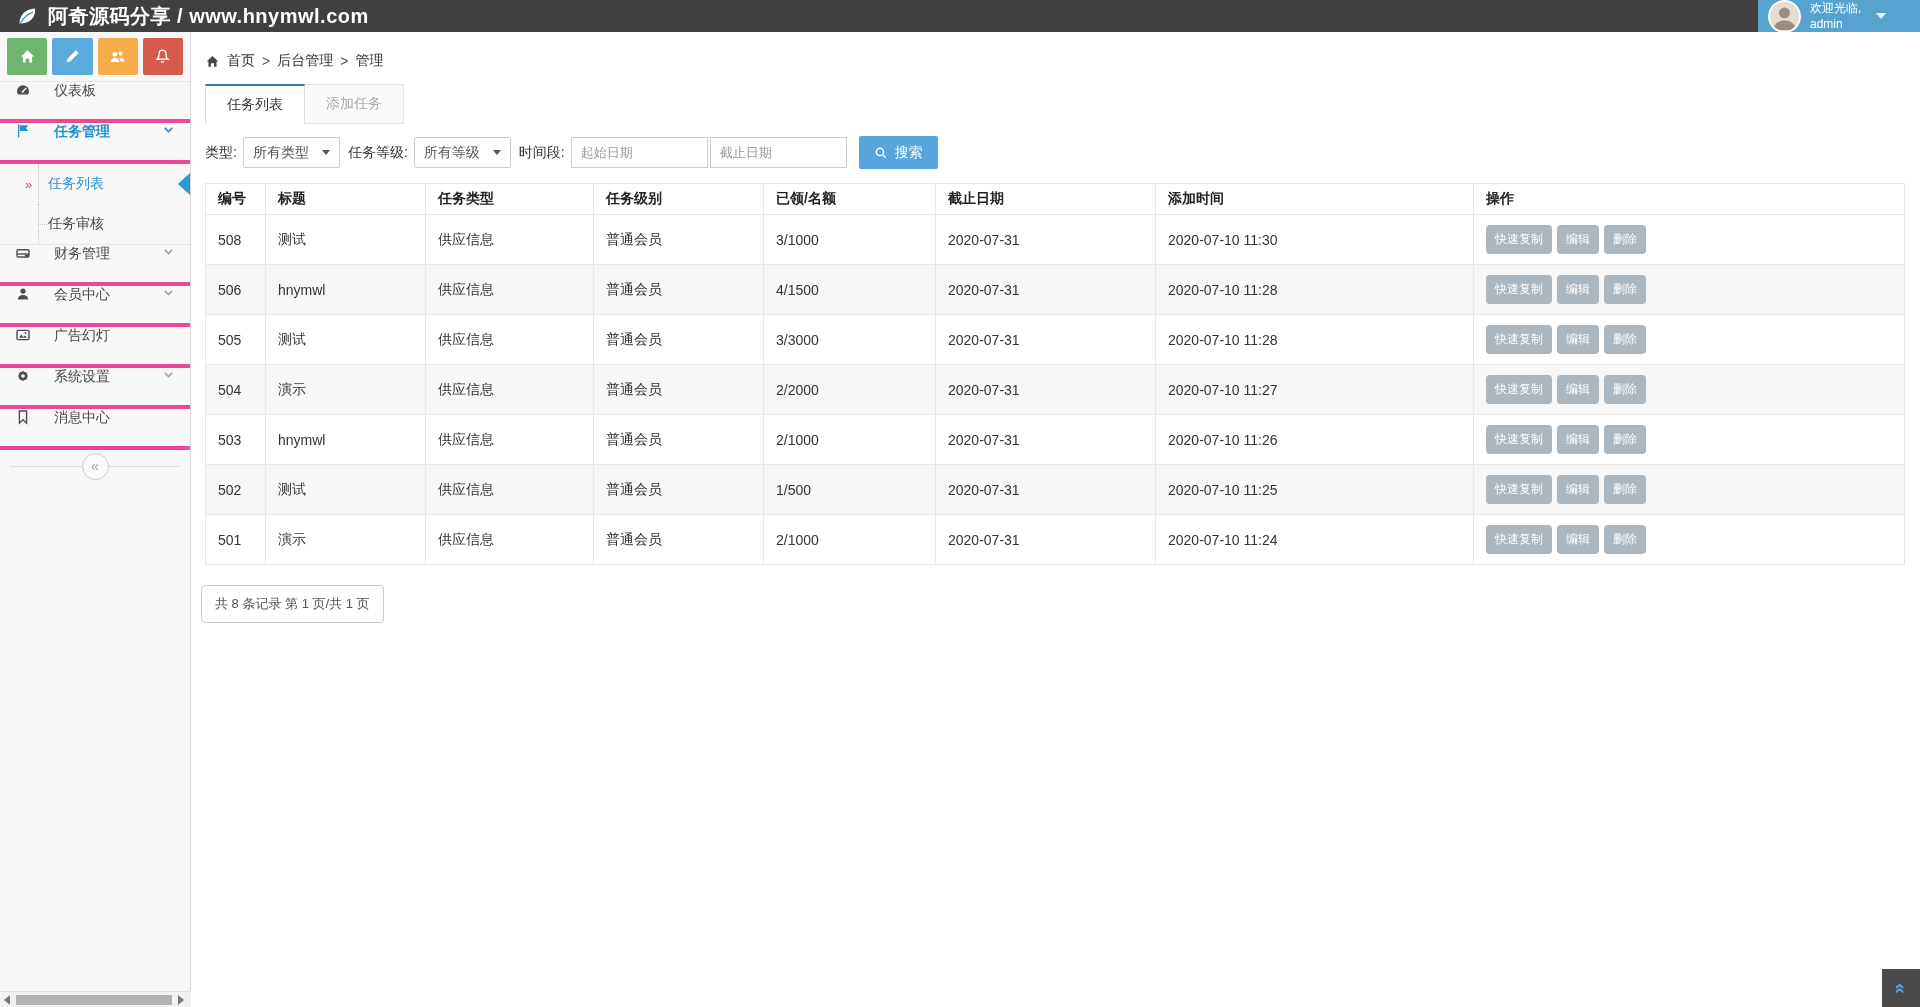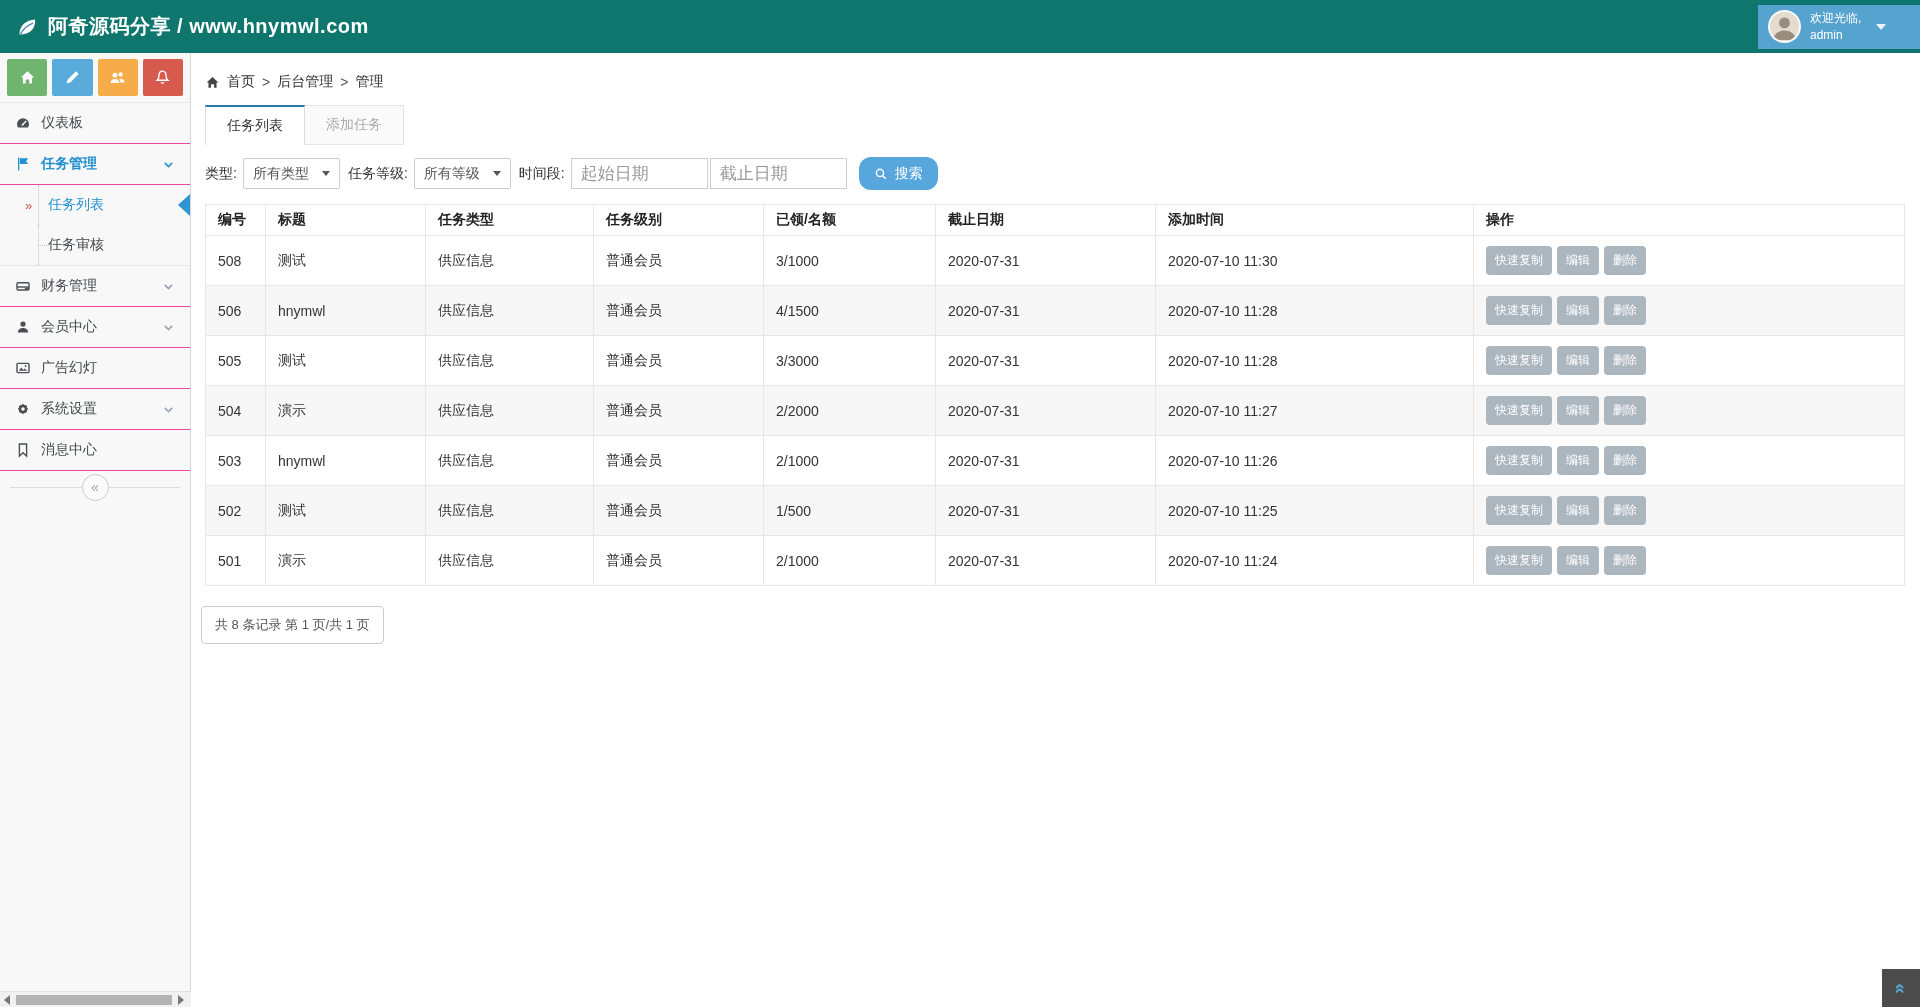--- a/index.html
+++ b/index.html
@@ -1,41 +1,41 @@
 <!DOCTYPE html>
 <html lang="zh"><head>
 <meta charset="utf-8">
 <style>
   * { box-sizing: border-box; margin: 0; padding: 0; }
   html,body { width:1920px; height:1007px; overflow:hidden; }
   body { font-family:"Liberation Sans","DejaVu Sans",sans-serif; font-size:14px; background:#fff; color:#333; }
   svg { display:block; }
 
   
-  .topbar { height:53px; background:#0f766e; display:flex; align-items:center; color:#fff; }
+  .topbar { height:32px; background:#404040; display:flex; align-items:center; color:#fff; }
   .brand { display:flex; align-items:center; gap:10px; padding:0 16px; font-size:20px; font-weight:bold; letter-spacing:.5px; }
   .brand .leaf { width:22px; height:22px; }
   .user-panel { margin-left:auto; height:44px; width:162px; background:#57a3cf; display:flex; align-items:center; gap:9px; padding:0 10px; cursor:pointer; }
   .avatar { width:33px; height:33px; border-radius:50%; background:#e7dfd3; border:2px solid rgba(255,255,255,.85); overflow:hidden; flex:none; }
   .welcome { font-size:12px; line-height:1.35; }
   .caret { width:0; height:0; border-left:5px solid transparent; border-right:5px solid transparent; border-top:6px solid #eaf4fa; margin-left:6px; }
 
   
   .layout { display:flex; height:963px; }
   aside { width:191px; flex:none; background:#f8f8f8; border-right:1px solid #d8d8d8; position:relative; }
   .main { flex:1; background:#fff; padding:12px 16px 0 10px; }
 
   
   .quick { display:flex; gap:5px; padding:6px 7px; }
   .qbtn { width:41px; height:37px; border:none; border-radius:2px; color:#fff; display:flex; align-items:center; justify-content:center; cursor:pointer; }
   .qbtn svg { width:17px; height:17px; }
   .q-green { background:#6fb56f; } .q-blue { background:#58abdb; } .q-orange { background:#f6ad49; } .q-red { background:#d65a4d; }
 
   .menu { list-style:none; border-top:1px solid #e7e7e7; font-size:14px; color:#45494d; }
-  .m-item { height:41px; display:flex; align-items:center; gap:10px; padding:0 15px; border-bottom:1px solid #ec4899; cursor:pointer; position:relative; }
+  .m-item { height:41px; display:flex; gap:23px; padding:0 15px; border-bottom:4px solid #ec4899; cursor:pointer; position:relative; }
   .m-item svg { width:16px; height:16px; color:#4a4f54; flex:none; }
   .m-item .chev { margin-left:auto; color:#96a5b4; } .m-item .chev svg { width:13px; height:13px; color:#96a5b4; }
   .m-item.active-parent, .m-item.active-parent svg { color:#2491d0; font-weight:bold; }
   .submenu { list-style:none; border-bottom:1px solid #e7e7e7; }
   .s-item { height:40px; display:flex; align-items:center; padding-left:48px; position:relative; cursor:pointer; color:#45494d; }
   .s-item .tree { position:absolute; left:38px; top:0; bottom:0; border-left:1px dotted #b9c6d2; }
   .s-item.last .tree2 { position:absolute; left:38px; top:50%; width:9px; border-top:1px dotted #b9c6d2; }
   .s-item.active { color:#2491d0; }
   .s-item .mark { position:absolute; left:25px; color:#c2564f; font-size:13px; }
   .s-item .point { position:absolute; right:0; top:50%; transform:translateY(-50%); width:0; height:0; border-top:11px solid transparent; border-bottom:11px solid transparent; border-right:12px solid #2e95d3; }
@@ -52,24 +52,24 @@
   .tabs { display:flex; margin-left:4px; }
   .tab { height:40px; padding:0 21px; display:flex; align-items:center; font-size:14px; cursor:pointer; }
   .tab.active { background:#fff; color:#333; border:1px solid #ddd; border-top:2px solid #2a7cb0; border-bottom:none; }
   .tab.inactive { background:#fafafa; color:#aaa; border:1px solid #e5e5e5; border-left:none; }
 
   
   .filterbar { display:flex; align-items:center; margin:12px 0 14px 4px; color:#333; }
   .filterbar .lbl { margin-right:6px; }
   .sel { width:97px; height:31px; border:1px solid #ccc; border-radius:2px; background:#fff; display:flex; align-items:center; justify-content:space-between; padding:0 9px; color:#555; cursor:pointer; margin-right:8px; }
   .sel .v-arrow { width:0; height:0; border-left:4px solid transparent; border-right:4px solid transparent; border-top:5px solid #555; }
-  .inp { width:137px; height:31px; border:1px solid #ccc; padding:0 9px; font-size:17px; color:#555; font-family:inherit; }
+  .inp { width:137px; height:31px; border:1px solid #ccc; padding:0 9px; font-size:13px; color:#555; font-family:inherit; }
   .inp::placeholder { color:#999; }
   .inp + .inp { margin-left:2px; }
-  .search-btn { margin-left:12px; height:33px; padding:0 15px; background:#57a7dc; border:none; border-radius:12px; color:#fff; font-size:14px; display:flex; align-items:center; gap:7px; cursor:pointer; font-family:inherit; }
+  .search-btn { margin-left:12px; height:33px; padding:0 15px; background:#57a7dc; border:none; border-radius:2px; color:#fff; font-size:14px; display:flex; align-items:center; gap:7px; cursor:pointer; font-family:inherit; }
   .search-btn svg { width:14px; height:14px; }
 
   
   table { border-collapse:collapse; width:1700px; margin-left:4px; }
   th, td { border:1px solid #e7e7e7; text-align:left; }
   th { font-weight:bold; color:#222; padding:6px 12px; font-size:14px; background:#fff; }
   td { padding:10px 12px; font-size:14px; color:#333; }
   tbody tr:nth-child(even) { background:#f7f7f7; }
   .act-btn { background:#abb6bf; color:#fff; border:none; border-radius:4px; padding:6px 9px; font-size:12px; margin-right:5px; cursor:pointer; font-family:inherit; }
 

